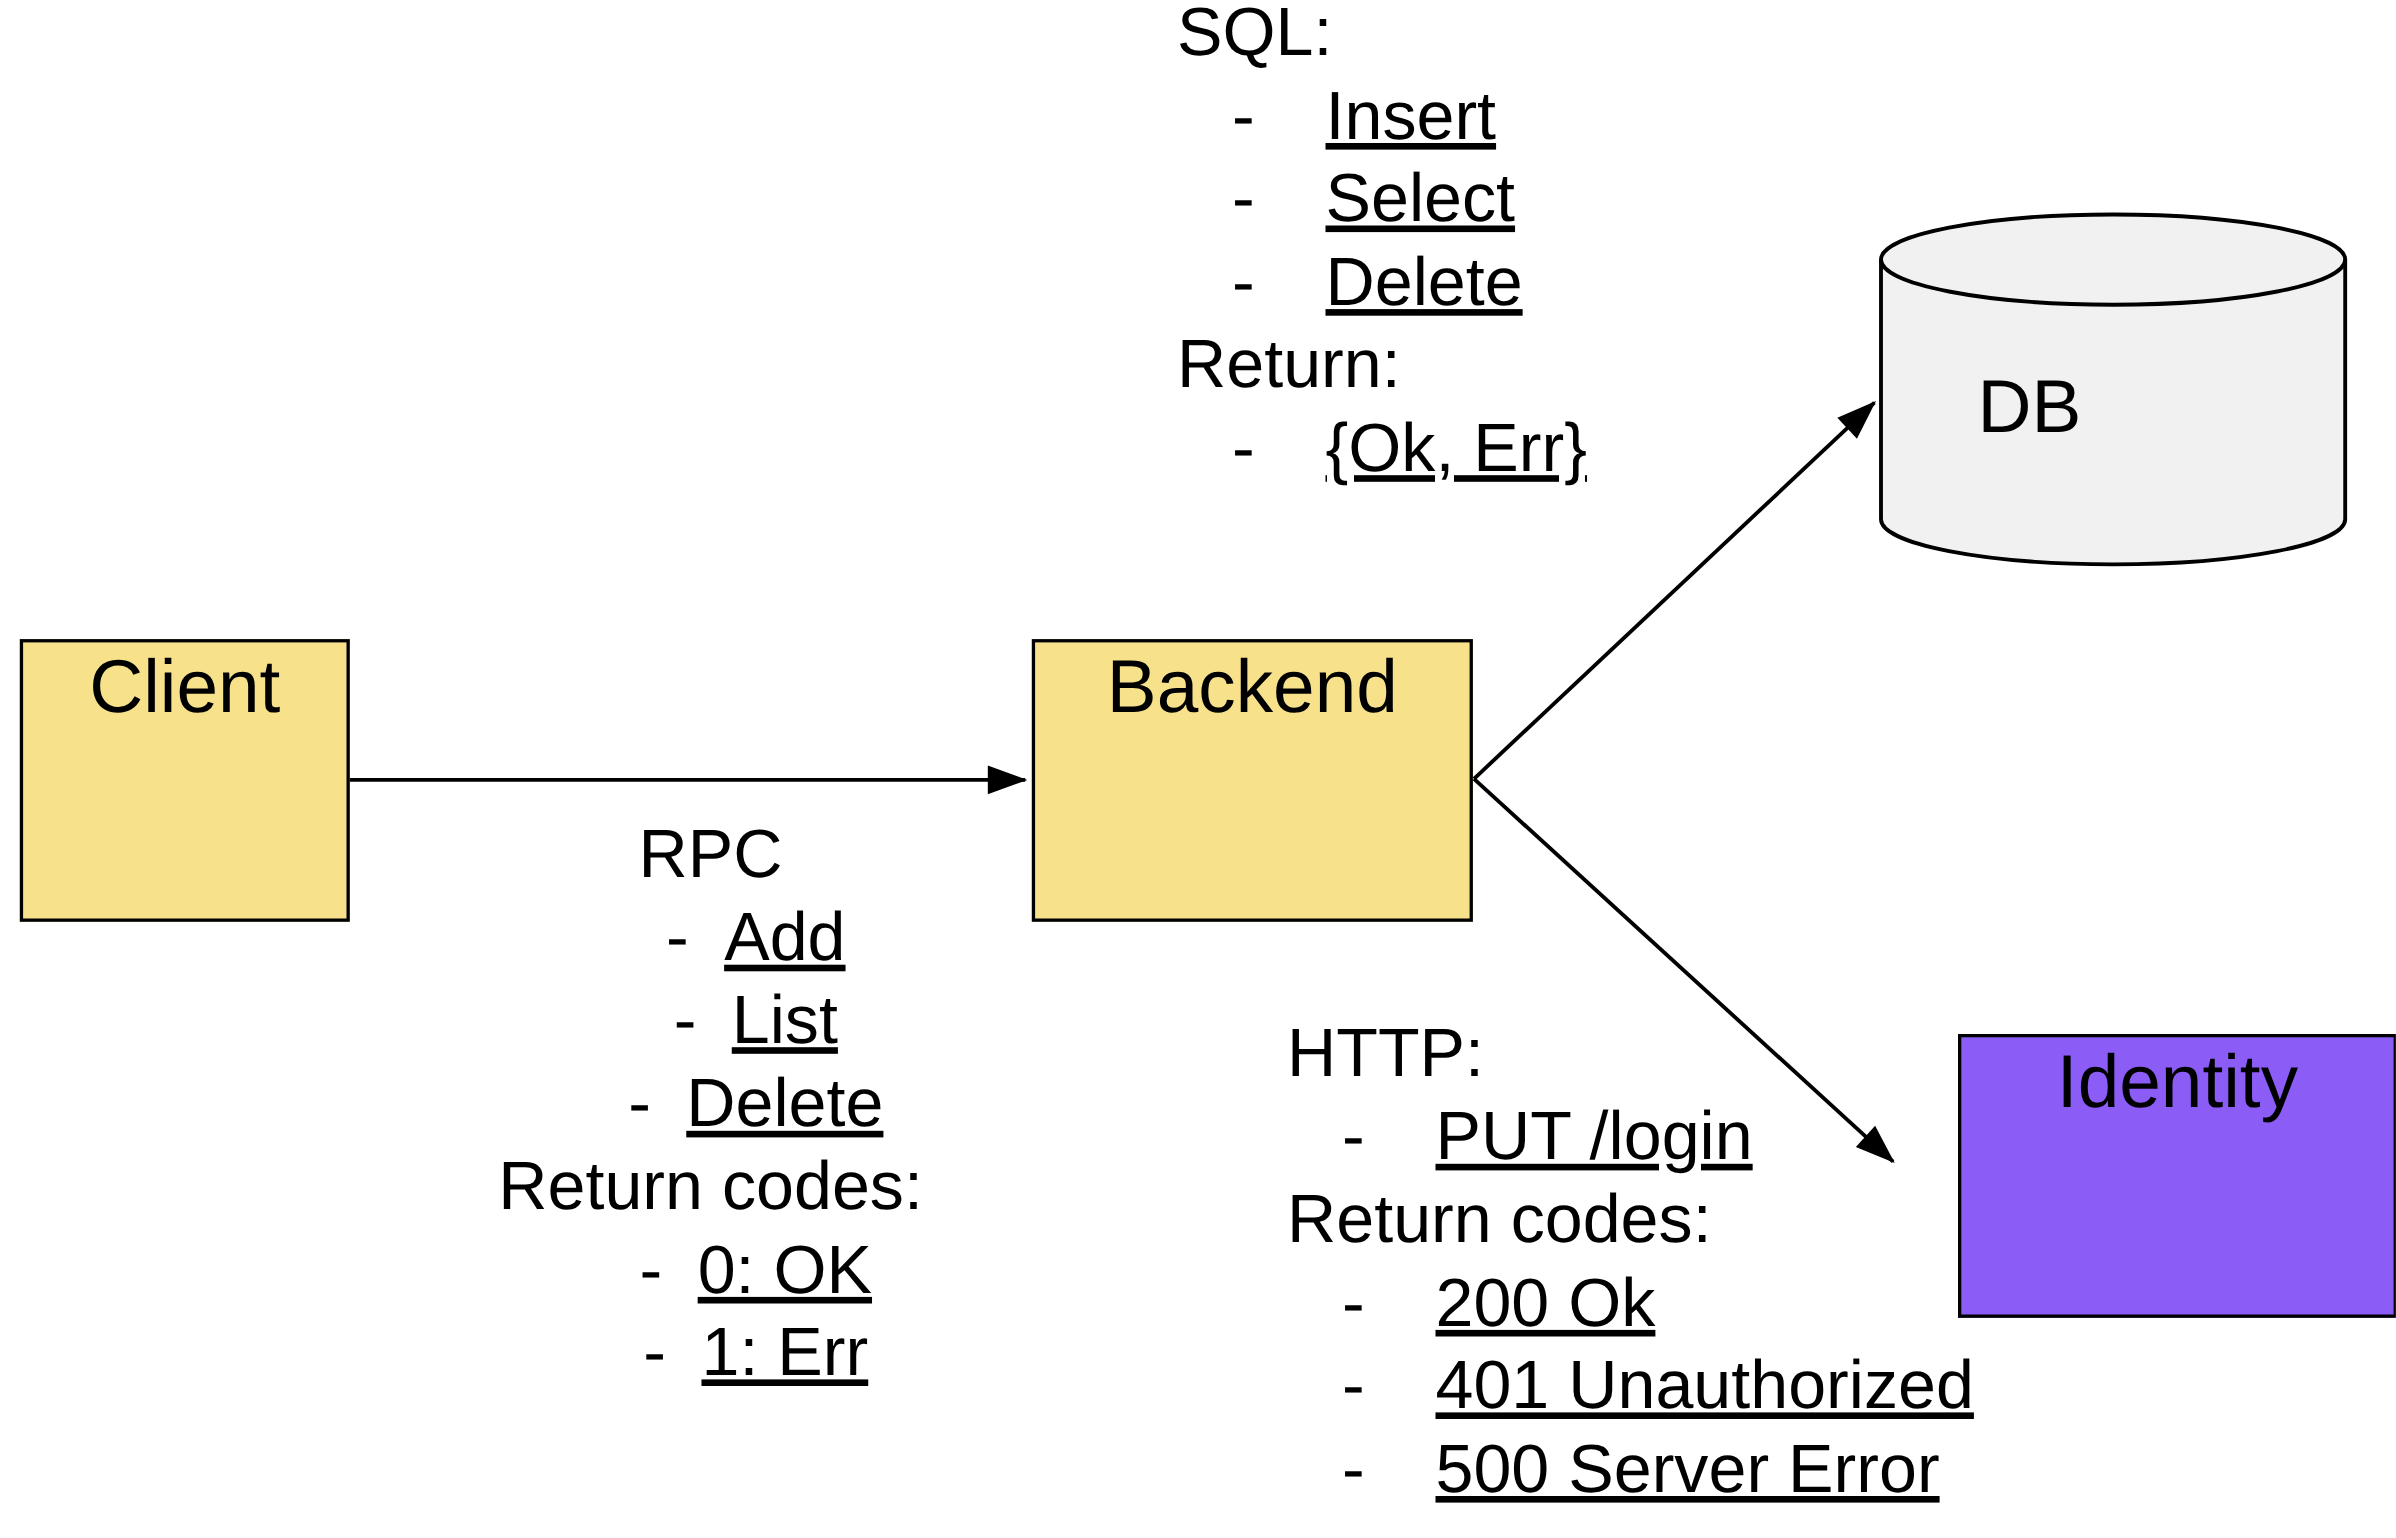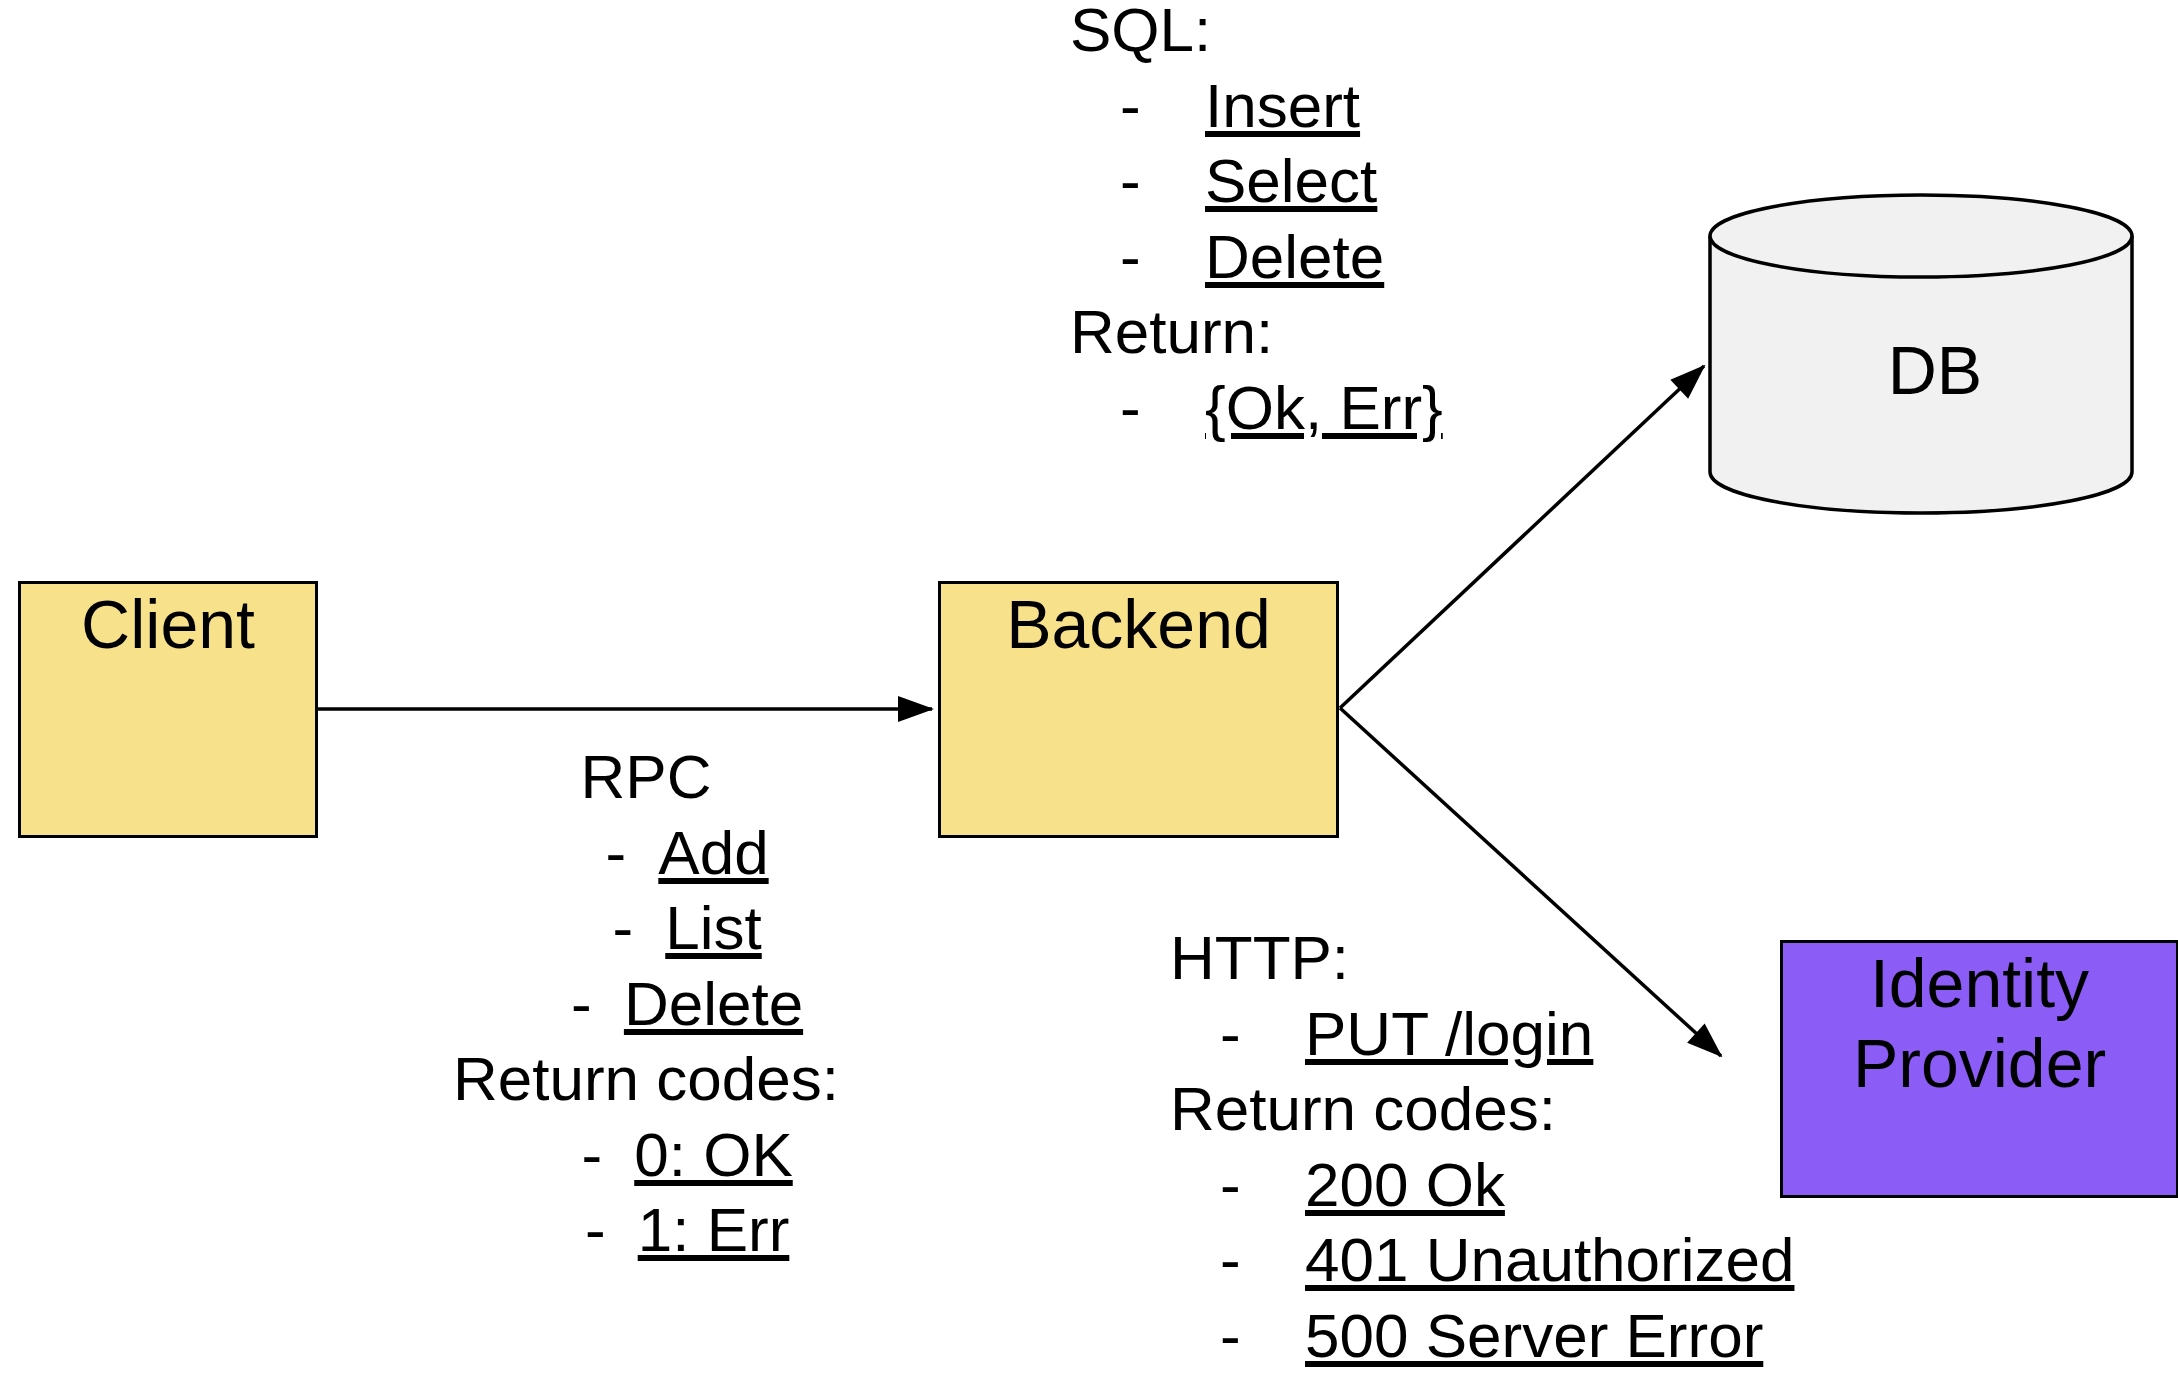--- a/index.html
+++ b/index.html
@@ -41,21 +41,21 @@
     text-align: center;
     font-size: 68px;
     line-height: 80px;
     white-space: nowrap;
   }
   #node-client   { left: 18px;   top: 581px; width: 300px; height: 257px; }
   #node-backend  { left: 938px;  top: 581px; width: 401px; height: 257px; }
   #node-idp      { left: 1735px; top: 940px; width: 399px; height: 258px; }
   #db-label {
     position: absolute;
-    left: 1710px;
+    left: 1620px;
     top: 330px;
     width: 422px;
     text-align: center;
     font-size: 68px;
     line-height: 80px;
     padding-left: 14px;
   }
   .annotation {
     position: absolute;
     font-size: 62px;
@@ -96,21 +96,20 @@
 <div class="node" id="node-client" style="background-color: rgb(247, 226, 139);">
   <span>Client</span>
 </div>
 
 <div class="node" id="node-backend" style="background-color: rgb(247, 226, 139);">
   <span>Backend</span>
 </div>
 
 <div class="node" id="node-idp" style="background-color: #8b5cf6; margin-left: 45px;">
   <span>Identity</span>
-  <span>Provider</span>
 </div>
 
 <div class="annotation" id="annotation-sql">
   <div class="line">SQL:</div>
   <div class="line bullet">
     <span class="dash">-</span><span>Insert</span>
   </div>
   <div class="line bullet">
     <span class="dash">-</span><span>Select</span>
   </div>

